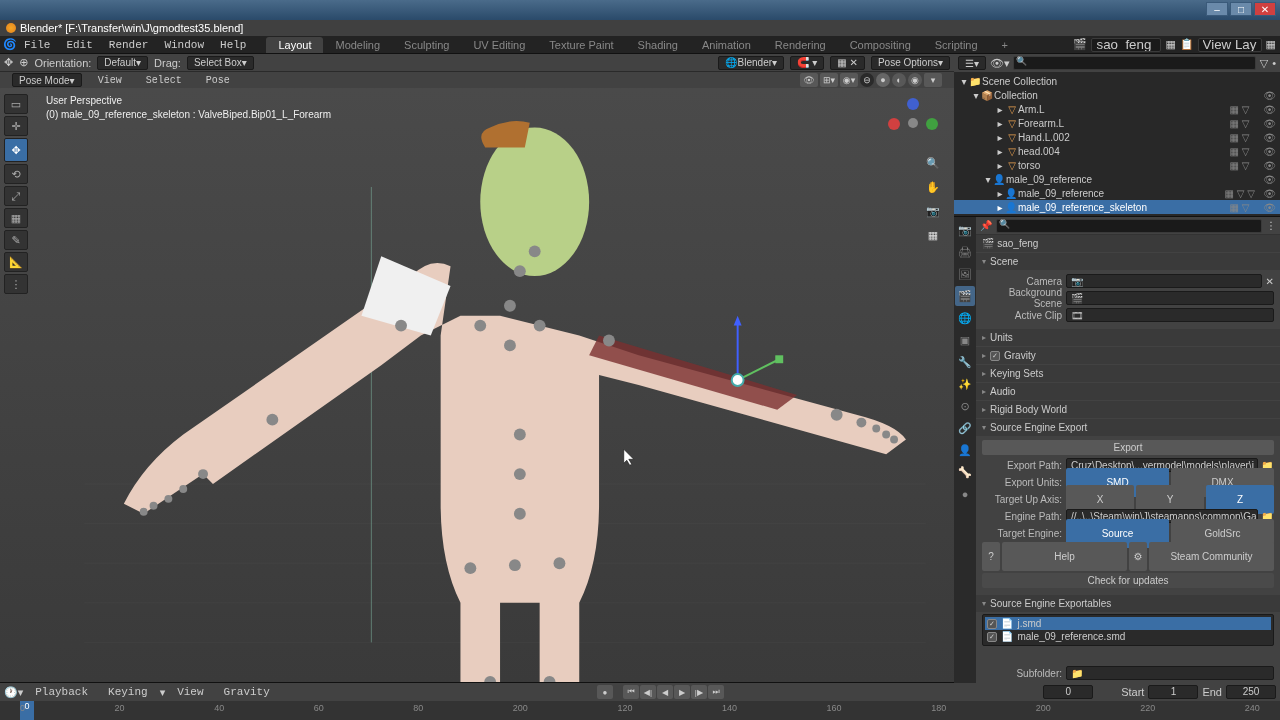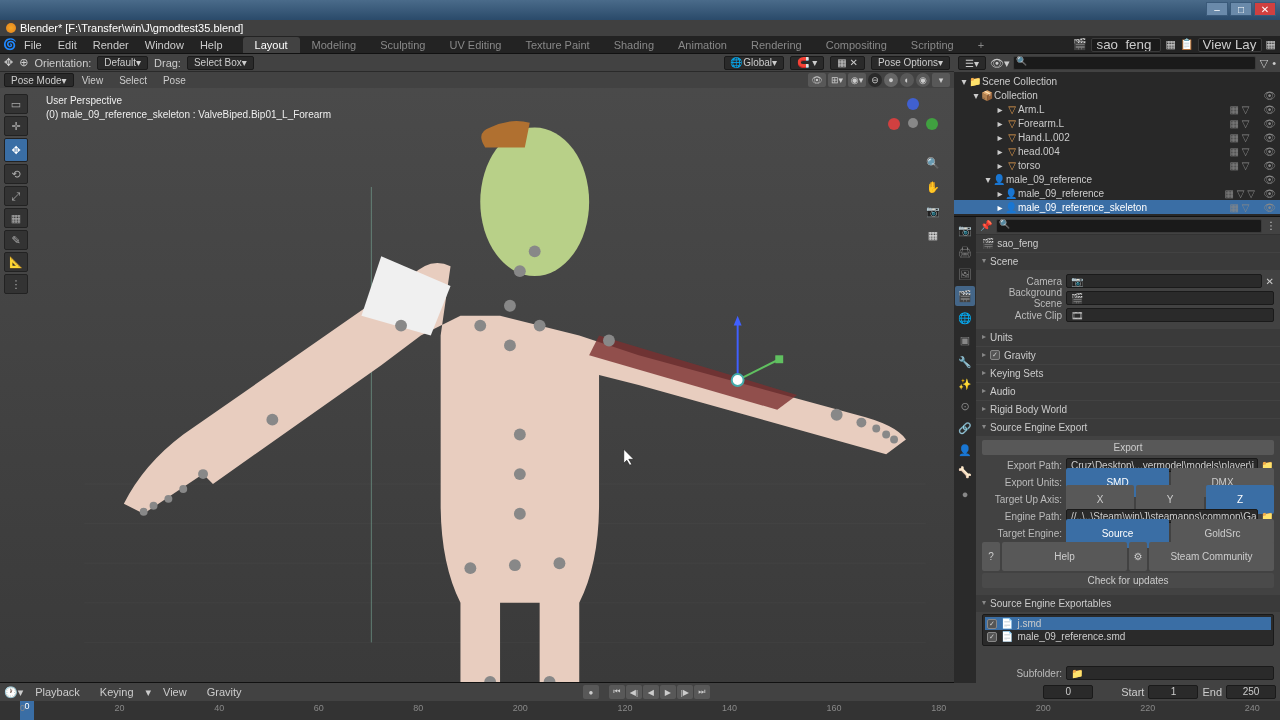--- a/index.html
+++ b/index.html
@@ -7,32 +7,32 @@
 
 .titlebar { height: 20px; background: linear-gradient(#4a6b8a, #2a4a6a); display: flex; align-items: center; padding: 0 4px; color: #fff; }
 .titlebar-icons { position: absolute; right: 4px; top: 2px; display: flex; gap: 2px; }
 .titlebar-btn { width: 22px; height: 14px; background: #6a8aaa; border: 1px solid #3a5a7a; display: flex; align-items: center; justify-content: center; font-size: 10px; color: #fff; }
 .titlebar-btn.close { background: #d04040; }
 
 .blender-title { height: 16px; background: #404040; color: #fff; padding: 1px 6px; display: flex; align-items: center; gap: 4px; }
 .blender-title .logo { width: 10px; height: 10px; background: radial-gradient(#f5a623, #e08020); border-radius: 50%; }
 
 .topbar { height: 18px; background: #232323; display: flex; align-items: center; padding: 0 4px; border-bottom: 1px solid #111; }
-.menu-item { padding: 2px 8px; cursor: pointer; color: #ccc; }
+.menu-item { padding: 2px 8px; cursor: pointer; color: #ccc; font-family: Liberation Mono, monospace; }
 .tab { padding: 2px 12px; color: #888; cursor: pointer; }
 .tab.active { background: #424242; color: #fff; border-radius: 3px 3px 0 0; }
 .topbar-right { margin-left: auto; display: flex; align-items: center; gap: 4px; }
 .scene-input { background: #1a1a1a; border: 1px solid #3a3a3a; color: #ccc; padding: 1px 4px; width: 70px; height: 14px; border-radius: 2px; }
 
 .workspace { display: flex; height: calc(100% - 54px - 38px); }
 
 .viewport-wrap { flex: 1; display: flex; flex-direction: column; background: #393939; }
 .viewport-header { height: 18px; background: #424242; display: flex; align-items: center; padding: 0 4px; gap: 6px; border-bottom: 1px solid #2a2a2a; }
 .vh-dropdown { background: #2a2a2a; border: 1px solid #1a1a1a; padding: 0 6px; height: 14px; border-radius: 2px; display: flex; align-items: center; font-size: 10px; }
-.viewport-header2 { height: 16px; background: #424242; display: flex; align-items: center; padding: 0 4px; gap: 0; font-size: 10px; }
+.viewport-header2 { height: 16px; background: #424242; display: flex; align-items: center; padding: 0 12px; gap: 8px; font-size: 10px; }
 
 .viewport { flex: 1; position: relative; background: linear-gradient(#4a4a4a, #3a3a3a); overflow: hidden; }
 .viewport-text { position: absolute; left: 46px; top: 6px; font-size: 10px; color: #eee; line-height: 1.4; }
 .toolbar-left { position: absolute; left: 4px; top: 6px; display: flex; flex-direction: column; gap: 2px; }
 .tool-btn { width: 24px; height: 20px; background: #333; border: 1px solid #222; border-radius: 2px; display: flex; align-items: center; justify-content: center; color: #aaa; }
 .tool-btn.active { background: #3a6ea5; color: #fff; }
 .tool-btn.big { height: 24px; }
 
 .nav-gizmo { position: absolute; right: 16px; top: 10px; width: 50px; height: 50px; }
 .gizmo-axis { position: absolute; width: 12px; height: 12px; border-radius: 50%; font-size: 8px; display: flex; align-items: center; justify-content: center; color: #fff; }
@@ -54,21 +54,21 @@
 .tree-indent { display: inline-block; }
 .tree-icon { width: 12px; display: inline-flex; justify-content: center; }
 
 .properties { flex: 1; display: flex; }
 .prop-tabs { width: 22px; background: #2a2a2a; display: flex; flex-direction: column; padding-top: 2px; }
 .prop-tab { width: 20px; height: 20px; margin: 1px; border-radius: 2px; display: flex; align-items: center; justify-content: center; font-size: 11px; color: #888; cursor: pointer; }
 .prop-tab.active { background: #446688; color: #fff; }
 .prop-body { flex: 1; background: #424242; overflow: auto; font-size: 10px; }
 .prop-search-row { height: 18px; background: #424242; display: flex; align-items: center; padding: 2px 4px; border-bottom: 1px solid #333; }
 .breadcrumb { padding: 3px 6px; background: #3a3a3a; color: #ccc; }
-.panel-header { padding: 3px 6px; background: #3a3a3a; margin-top: 1px; cursor: pointer; display: flex; gap: 4px; }
+.panel-header { padding: 3px 6px; background: #3a3a3a; margin-top: 1px; cursor: pointer; display: flex; align-items: center; gap: 4px; }
 .panel-header::before { content: "▸"; font-size: 8px; color: #888; }
 .panel-header.open::before { content: "▾"; }
 .panel-content { padding: 2px 6px 4px; background: #424242; }
 .prop-row { display: flex; align-items: center; height: 16px; gap: 4px; margin: 1px 0; }
 .prop-label { width: 80px; text-align: right; color: #bbb; font-size: 10px; }
 .prop-field { flex: 1; background: #2a2a2a; border: 1px solid #1a1a1a; height: 14px; border-radius: 2px; padding: 0 4px; color: #ccc; display: flex; align-items: center; font-size: 10px; overflow: hidden; }
 .prop-btn { flex: 1; background: #585858; height: 29px; border-radius: 2px; display: flex; align-items: center; justify-content: center; cursor: pointer; font-size: 10px; }
 .prop-btn.blue { background: #3a6ea5; color: #fff; }
 .btn-row { display: flex; gap: 2px; }
 .export-btn { background: #585858; text-align: center; padding: 2px; border-radius: 2px; margin: 2px 0; cursor: pointer; }
@@ -139,21 +139,21 @@
 
   <div class="viewport-wrap">
     <div class="viewport-header">
       <span>✥</span>
       <span>⊕</span>
       <span>Orientation:</span>
       <span class="vh-dropdown"><span>Default</span> ▾</span>
       <span>Drag:</span>
       <span class="vh-dropdown"><span>Select Box</span> ▾</span>
       <span style="flex:1"></span>
-      <span class="vh-dropdown">🌐 <span>Global</span> ▾</span>
+      <span class="vh-dropdown">🌐 <span>Blender</span> ▾</span>
       <span class="vh-dropdown">🧲 ▾</span>
       <span class="vh-dropdown" style="margin-left:auto">▦ ✕</span>
       <span class="vh-dropdown"><span>Pose Options</span> ▾</span>
     </div>
     <div class="viewport-header2">
       <span class="vh-dropdown"><span>Pose Mode</span> ▾</span>
       <span class="menu-item">View</span>
       <span class="menu-item">Select</span>
       <span class="menu-item">Pose</span>
       <div style="margin-left:auto;display:flex;gap:2px">

